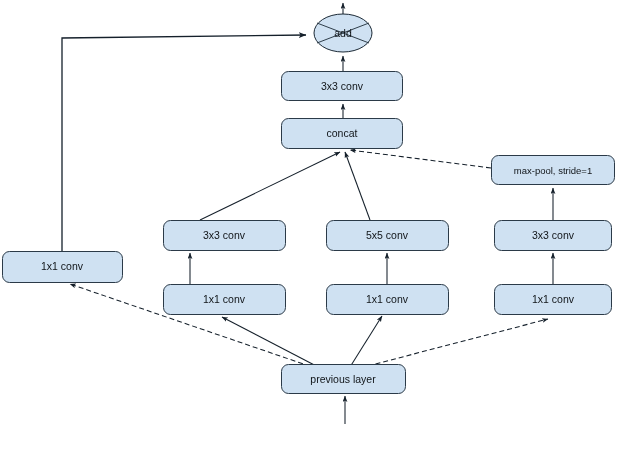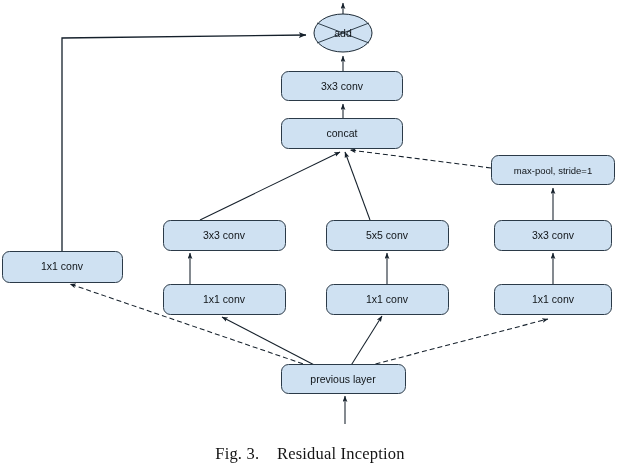--- a/index.html
+++ b/index.html
@@ -184,19 +184,14 @@
       <text class="node-label" x="553" y="300">1x1 conv</text>
     </g>
 
     <g>
       <rect class="node-box" x="281.5" y="364.5" width="124" height="29" rx="7" ry="7"></rect>
       <text class="node-label" x="343" y="380">previous layer</text>
     </g>
 
   </svg>
 
-  <div id="caption">
-    <span>Fig. 3.</span>
-    <span class="cap-gap"></span>
-    <span>Residual Inception</span>
-  </div>
 
 </div>
 
 </body></html>

